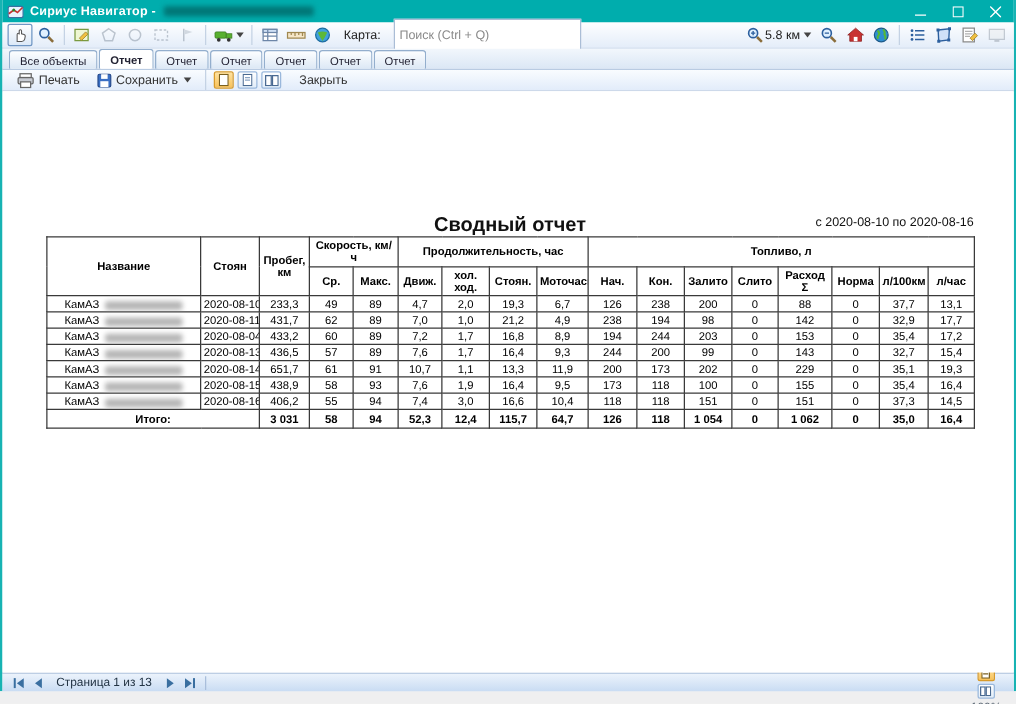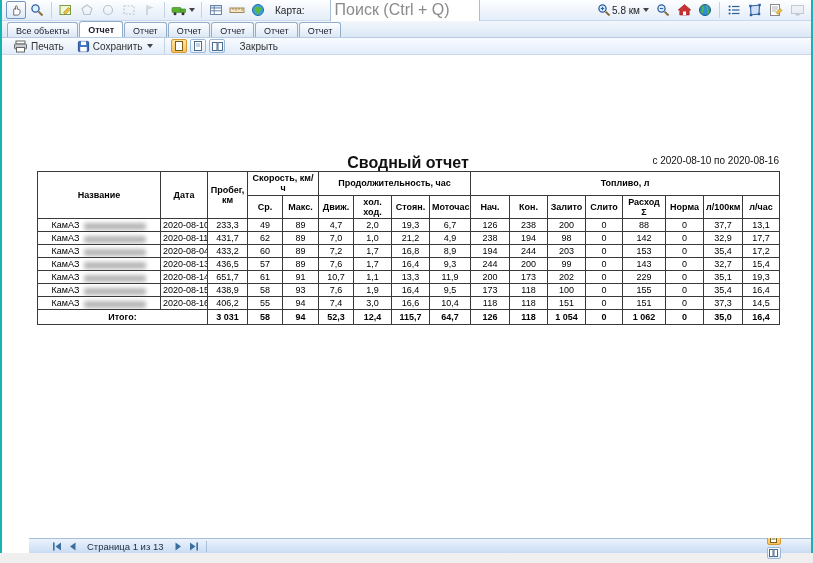--- a/index.html
+++ b/index.html
@@ -35,22 +35,22 @@
     border:1px solid transparent; border-radius:2px; }
   .tool.active { border:1px solid #6f96c4; background:linear-gradient(#fefefe,#dcE9f8); }
   .tool.disabled { opacity:.45; }
   .tsep { width:1px; height:16px; background:#c4d2e4; margin:0 3px; }
   .drop-arrow { width:0; height:0; border-left:3px solid transparent;
     border-right:3px solid transparent; border-top:4px solid #444; margin-left:2px; }
   .map-label { margin:0 3px 0 6px; color:#222; }
   .combo { width:212px; height:16px; background:#fff; border:1px solid #aabdd6;
     display:flex; align-items:center; font-size:10px; padding:0 4px; color:#111; }
   .combo .drop-arrow { margin-left:auto; }
-  .search-input { width:150px; height:16px; border:1px solid #aabdd6; font-size:16px;
-    padding:12px 4px; margin-left:21px; color:#333; font-family:"Liberation Sans",sans-serif; }
+  .search-input { width:150px; height:16px; border:1px solid #aabdd6; font-size:10px;
+    padding:12px 4px; margin-left:6px; color:#333; font-family:"Liberation Sans",sans-serif; }
   .search-input::placeholder { color:#8a8a8a; }
   .right-tools { margin-left:auto; display:flex; align-items:center; gap:1px; }
   .scale-text { font-size:10px; color:#222; margin:0 1px; }
 
   
   .tabbar { height:17px; background:linear-gradient(#f2f7fc,#dbe7f5);
     border-bottom:1px solid #b9cbe2; display:flex; align-items:flex-end;
     padding:2px 0 0 5px; flex:0 0 auto; }
   .tab { font-size:9px; color:#223; padding:2px 8px 1px;
     border:1px solid #93aecd; border-bottom:none; border-radius:3px 3px 0 0;
@@ -80,36 +80,62 @@
   table.report th { font-weight:bold; height:14px; white-space:normal; line-height:1.15; }
   table.report td { height:13px; }
   td.name { text-align:left; padding-left:3px; }
   .redact.plate { width:62px; margin-left:5px; background:#b5b5b5; height:7px; vertical-align:middle; }
   tr.totals td { font-weight:bold; height:15px; }
   td.total-label { text-align:right; padding-right:4px; font-weight:bold; }
 
   
   .statusbar { height:15px; background:linear-gradient(#ecf3fc,#c9dcf3);
     border-top:1px solid #a9bedb; display:flex; align-items:center; font-size:9.5px;
-    color:#234; padding:0 20px; flex:0 0 auto;margin-left:27px; }
+    color:#234; padding:0 5px; flex:0 0 auto; }
   .pg-btn { width:16px; height:13px; display:flex; align-items:center; justify-content:center;
     border:1px solid transparent; border-radius:2px; }
   .pg-text { margin:0 6px; white-space:nowrap; }
   .ssep { width:1px; height:11px; background:#a9bedb; margin:0 4px; }
   .status-right { margin-left:auto; display:flex; align-items:center; gap:2px;flex-direction:column; }
   .zoom-pct { margin:0 5px; }
 
   .desktop-strip { height:10px; background:#efeff0; }
   svg { display:block; }
 </style>
 </head>
 <body>
 
 <div class="window">
 
+  <div class="titlebar">
+    <svg class="app-icon" viewBox="0 0 13 12">
+      <rect x="0.5" y="2" width="12" height="9" rx="1.5" fill="#e8f4ff" stroke="#3a6fa0"></rect>
+      <path d="M1 8 L5 5 L8 7 L12 3" stroke="#c83232" stroke-width="1.3" fill="none"></path>
+      <circle cx="5" cy="5" r="1.2" fill="#2a8a2a"></circle>
+    </svg>
+    <span class="title-text">Сириус Навигатор -</span>
+    <span class="redact title"></span>
+    <div class="win-controls">
+      <div class="win-btn">
+        <svg width="9" height="9">
+            <line x1="0" y1="7" x2="9" y2="7" stroke="#fff" stroke-width="1"></line>
+          </svg>
+      </div>
+      <div class="win-btn">
+        <svg width="9" height="9">
+            <rect x="0.5" y="0.5" width="8" height="8" fill="none" stroke="#fff"></rect>
+          </svg>
+      </div>
+      <div class="win-btn">
+        <svg width="9" height="9">
+            <path d="M0 0 L9 9 M9 0 L0 9" stroke="#fff" stroke-width="1.1"></path>
+          </svg>
+      </div>
+    </div>
+  </div>
 
 
   <div class="toolbar">
     <div class="tool active">
       <svg width="13" height="13" viewBox="0 0 14 14">
         <path d="M4 12 L4 6 Q4 5 5 5 Q5.8 5 5.8 6 L5.8 3 Q5.8 2 6.8 2 Q7.8 2 7.8 3 L7.8 5.5 L10 6 Q11 6.4 11 7.4 L10.5 10 Q10 12 8 12 Z" fill="#fff" stroke="#555" stroke-width="0.9"></path>
       </svg>
     </div>
     <div class="tool">
       <svg width="14" height="14" viewBox="0 0 14 14">
@@ -324,21 +350,21 @@
           <col style="width:38px">
           <col style="width:37px">
         <col style="width:43px">
           <col style="width:38px">
           <col style="width:39px">
           <col style="width:37px">
       </colgroup>
       <thead>
         <tr>
           <th rowspan="2">Название</th>
-          <th rowspan="2">Дата</th>
+          <th rowspan="2">Стоян</th>
           <th rowspan="2">Пробег, км</th>
           <th colspan="2">Скорость, км/ч</th>
           <th colspan="4">Продолжительность, час</th>
           <th colspan="8">Топливо, л</th>
         </tr>
         <tr>
           <th>Ср.</th>
           <th>Макс.</th>
           <th>Движ.</th>
           <th>хол. ход.</th>

